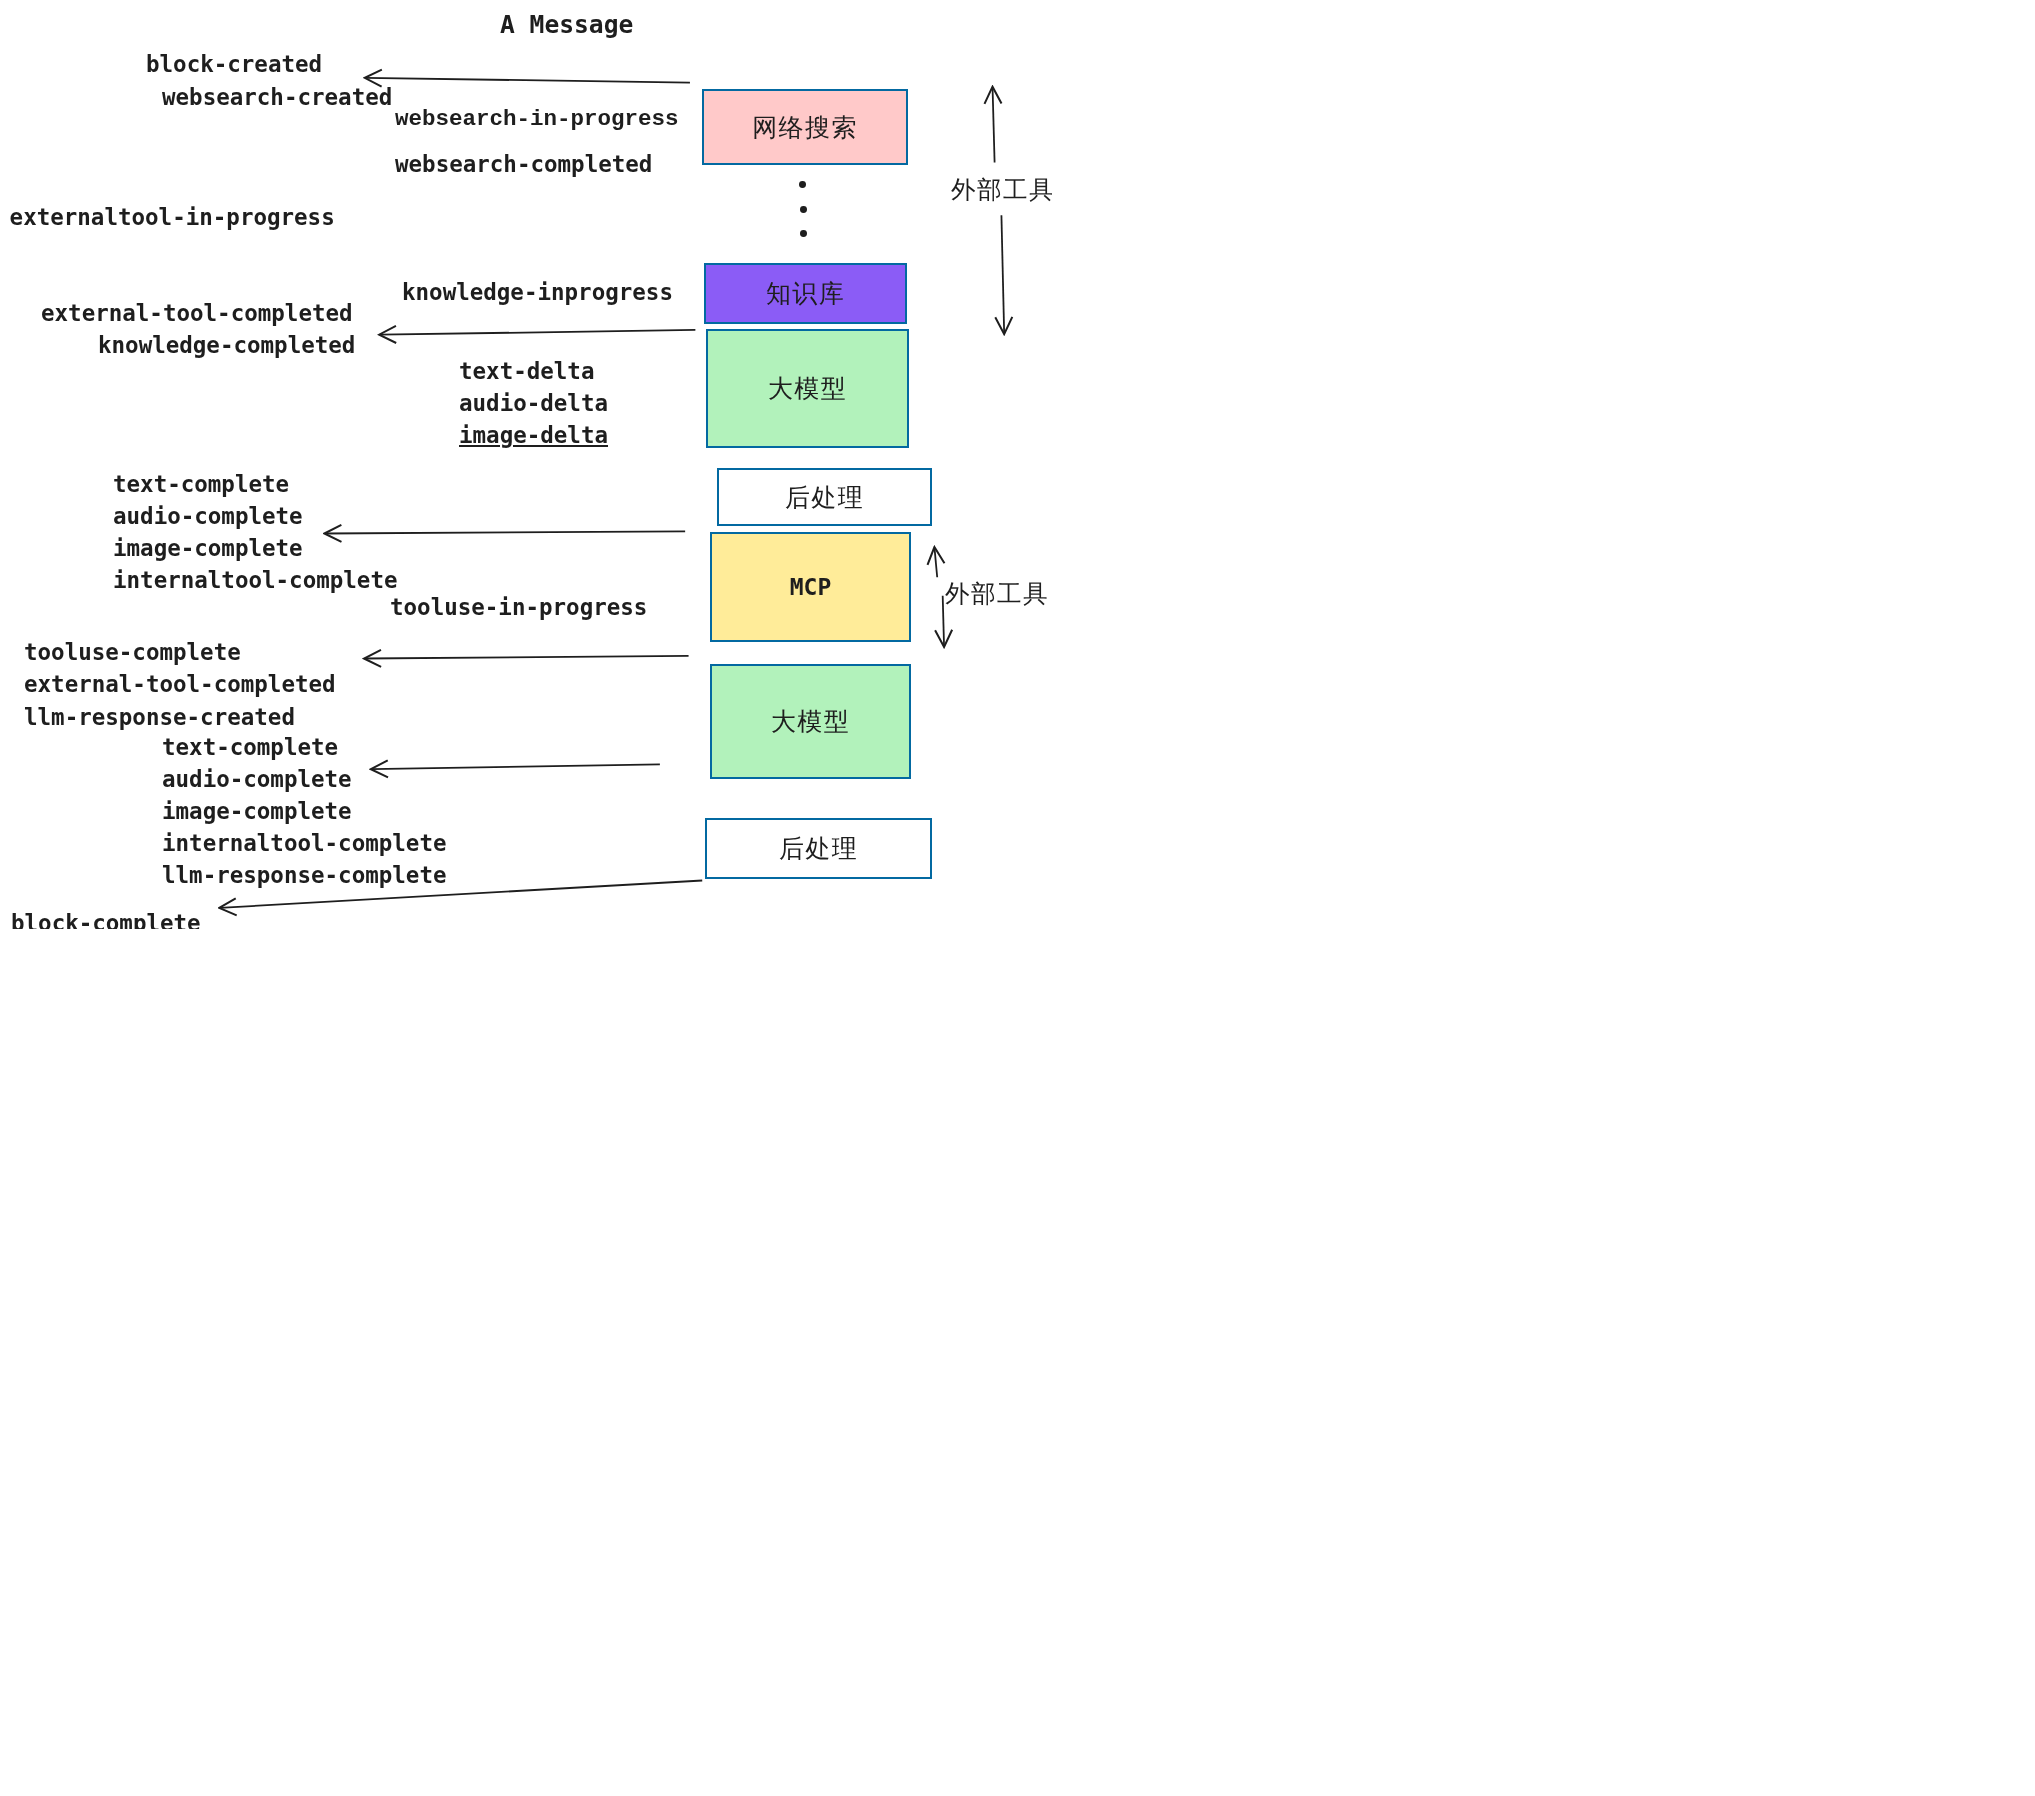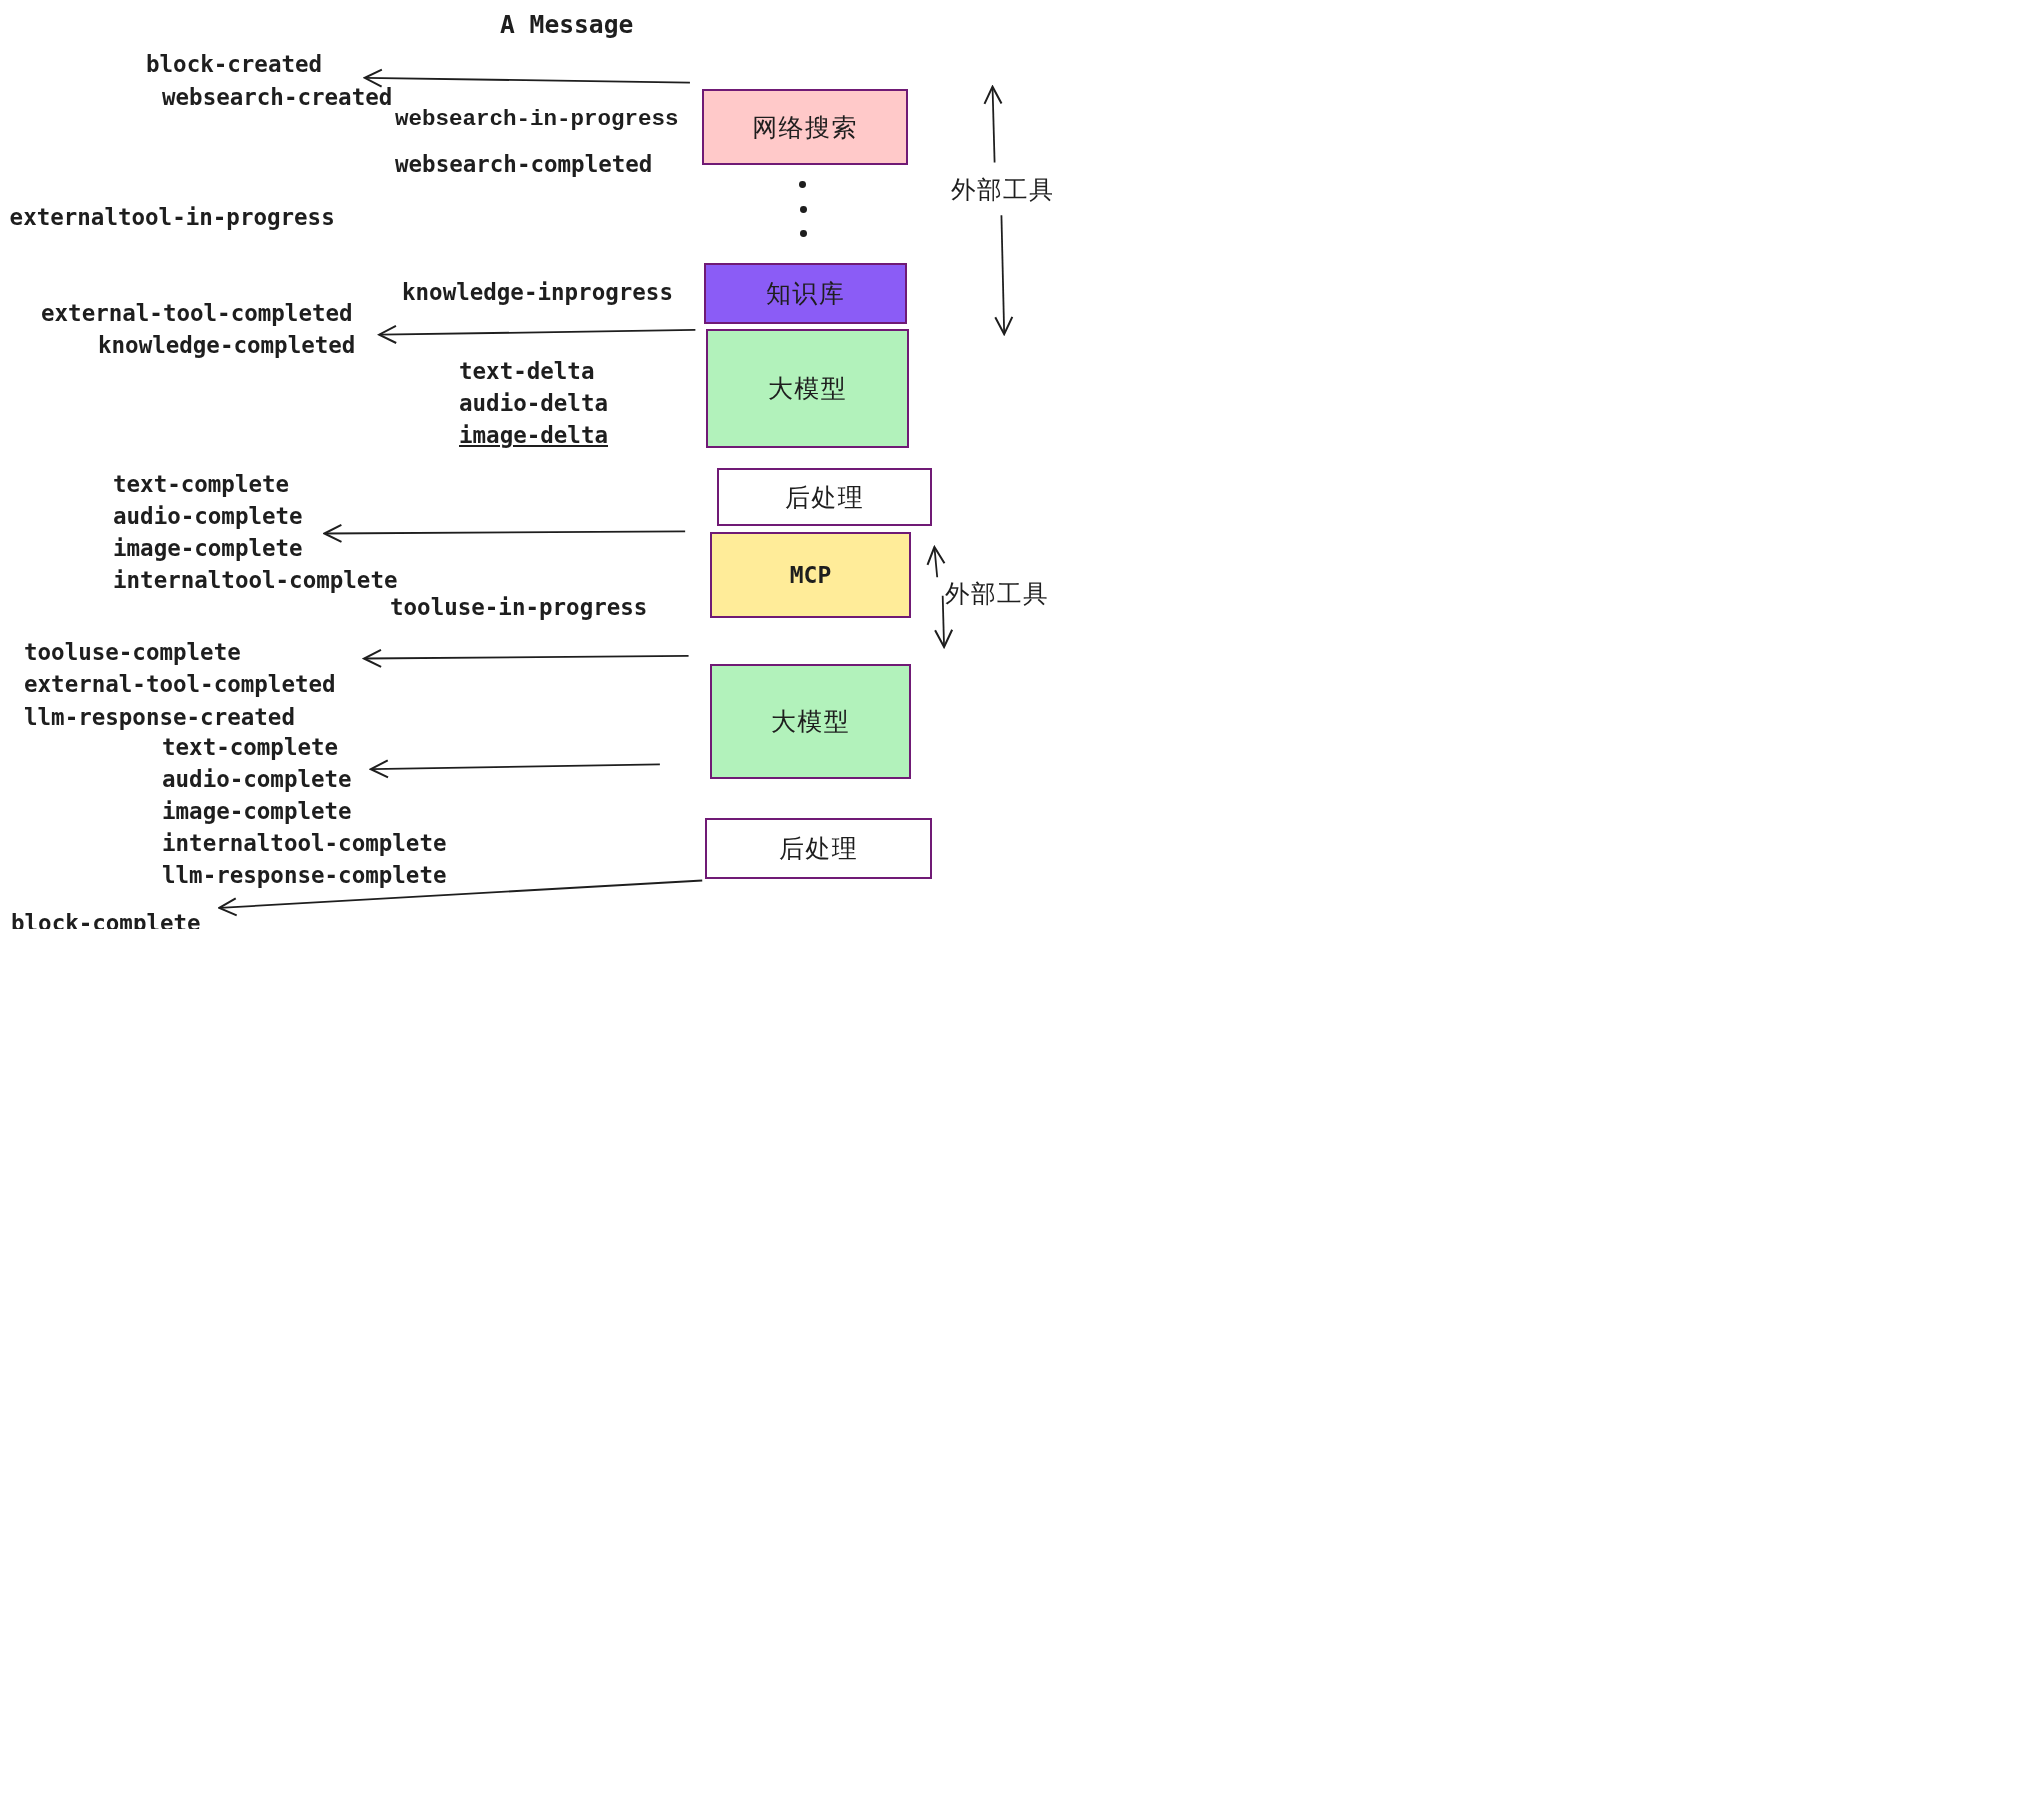--- a/index.html
+++ b/index.html
@@ -17,21 +17,21 @@
     white-space:nowrap;
   }
   .ev{
     position:absolute;
     font:700 22.5px "DejaVu Sans Mono",monospace;
     line-height:1.05;
     white-space:nowrap;
   }
   .box{
     position:absolute;
-    border:2px solid #701a75;
+    border:2px solid #0369a1;
     display:flex;align-items:center;justify-content:center;
     font:400 25px "DejaVu Sans","Liberation Sans",sans-serif;
     letter-spacing:1.4px;
     background:#ffffff;
     box-sizing:border-box;
   }
   .box.mono{font:700 23px "DejaVu Sans Mono",monospace;letter-spacing:0;}
   .cjk{
     position:absolute;
     font:400 24.6px "DejaVu Sans","Liberation Sans",sans-serif;
@@ -39,21 +39,21 @@
     white-space:nowrap;
   }
   .dot{position:absolute;width:6.8px;height:6.8px;border-radius:50%;background:#1e1e1e;}
   svg.overlay{position:absolute;left:0;top:0;width:1052px;height:929px;pointer-events:none;}
 
   
   .b-websearch{left:702px;top:89px;width:206px;height:76px;}
   .b-knowledge{left:704px;top:263px;width:203px;height:61px;}
   .b-llm1{left:706px;top:329px;width:203px;height:119px;}
   .b-post1{left:717px;top:468px;width:215px;height:58px;}
-  .b-mcp{left:710px;top:532px;width:201px;height:86px;}
+  .b-mcp{left:710px;top:532px;width:201px;height:110px;}
   .b-llm2{left:710px;top:664px;width:201px;height:115px;}
   .b-post2{left:705px;top:818px;width:227px;height:61px;}
 
   
   .e-block-created{left:146px;top:53px;}
   .e-websearch-created{left:162px;top:86px;}
   .e-websearch-in-progress{left:395px;top:108px;font-family:Liberation Mono, monospace;}
   .e-websearch-completed{left:395px;top:153px;}
   .e-externaltool-in-progress{left:9.6px;top:206px;}
   .e-knowledge-inprogress{left:402px;top:281px;text-align:right;}

